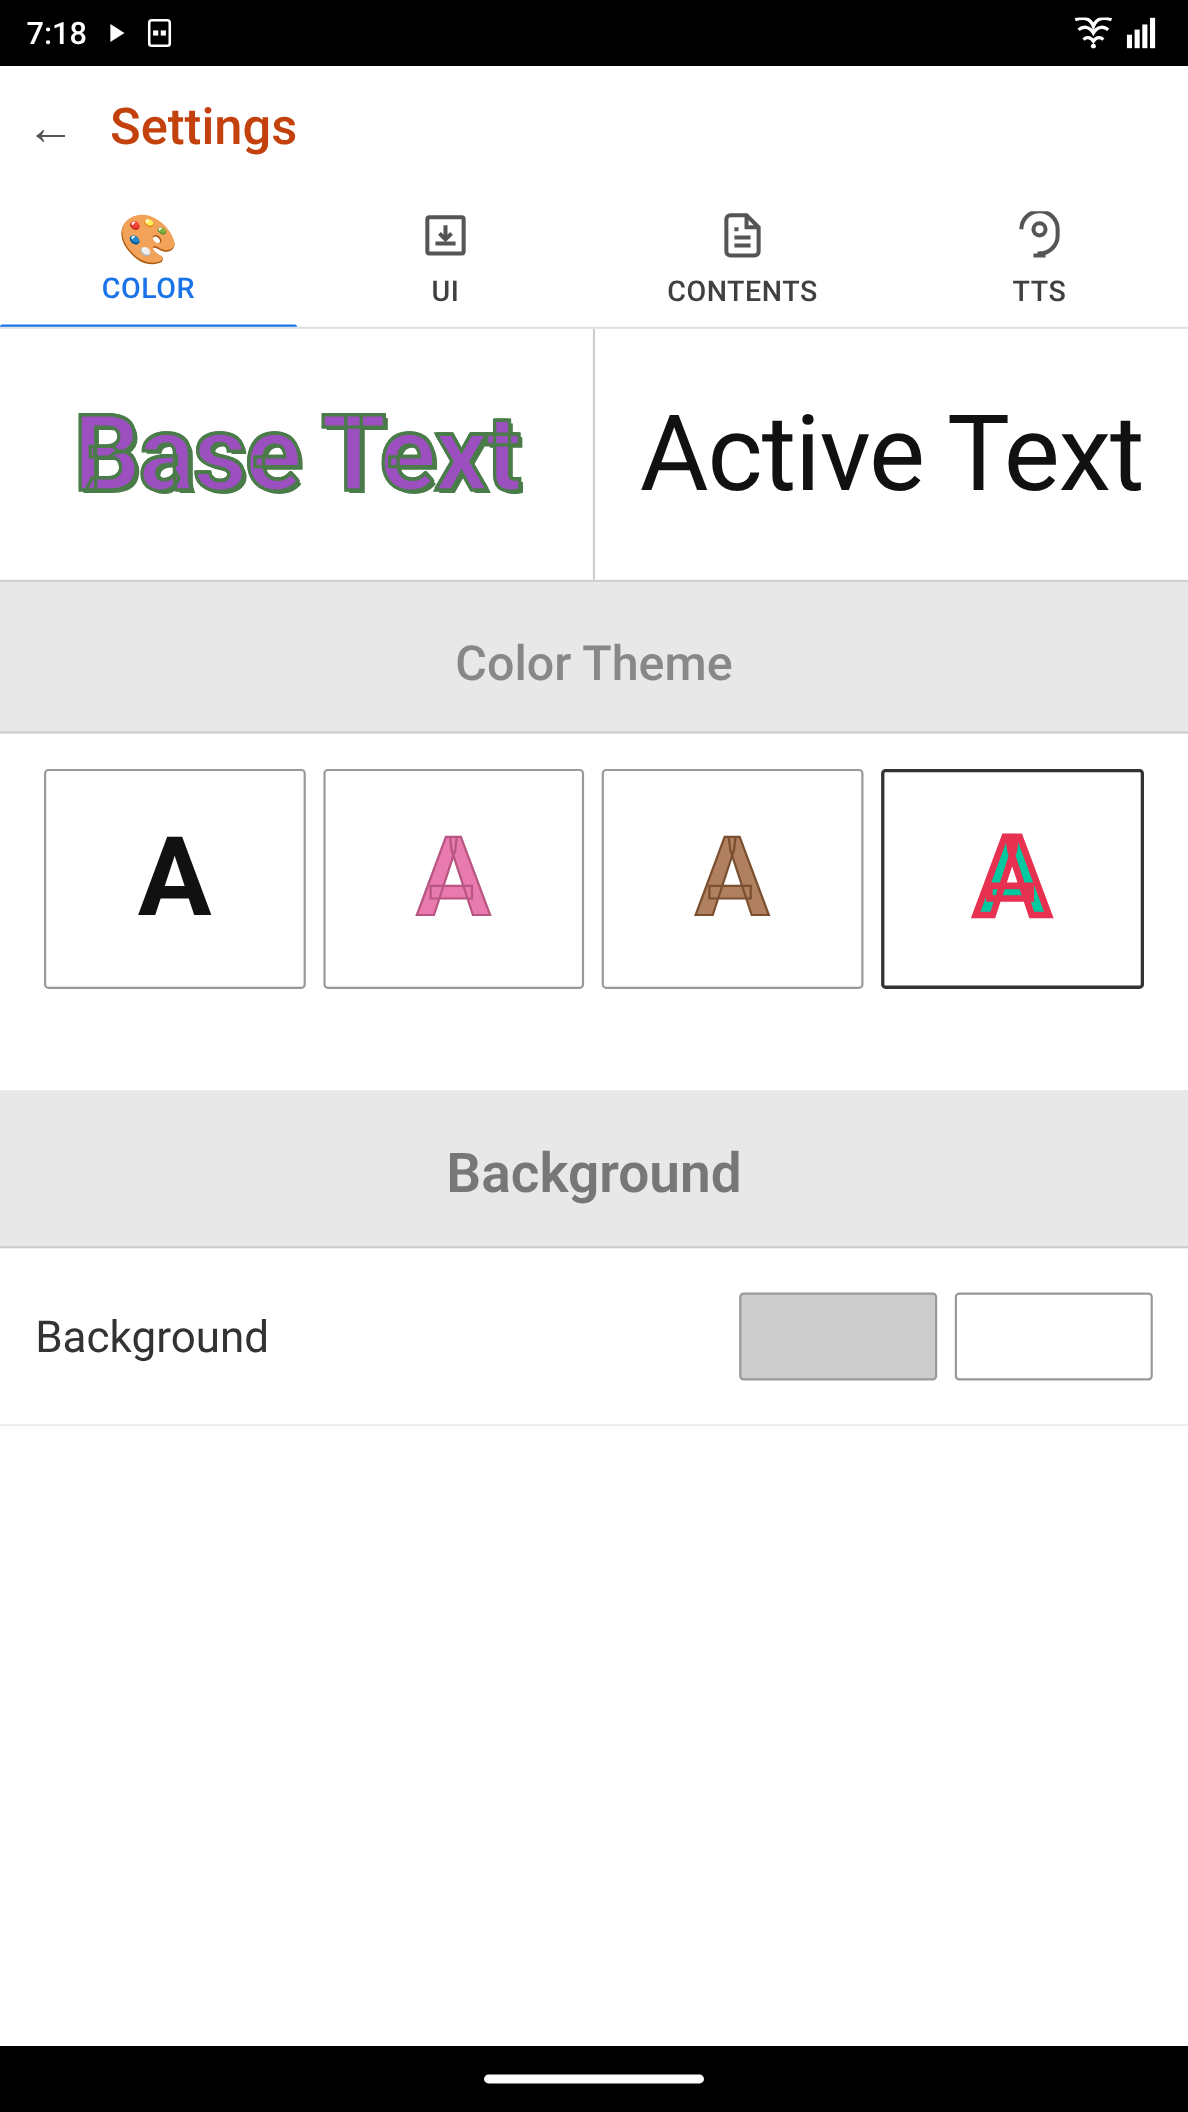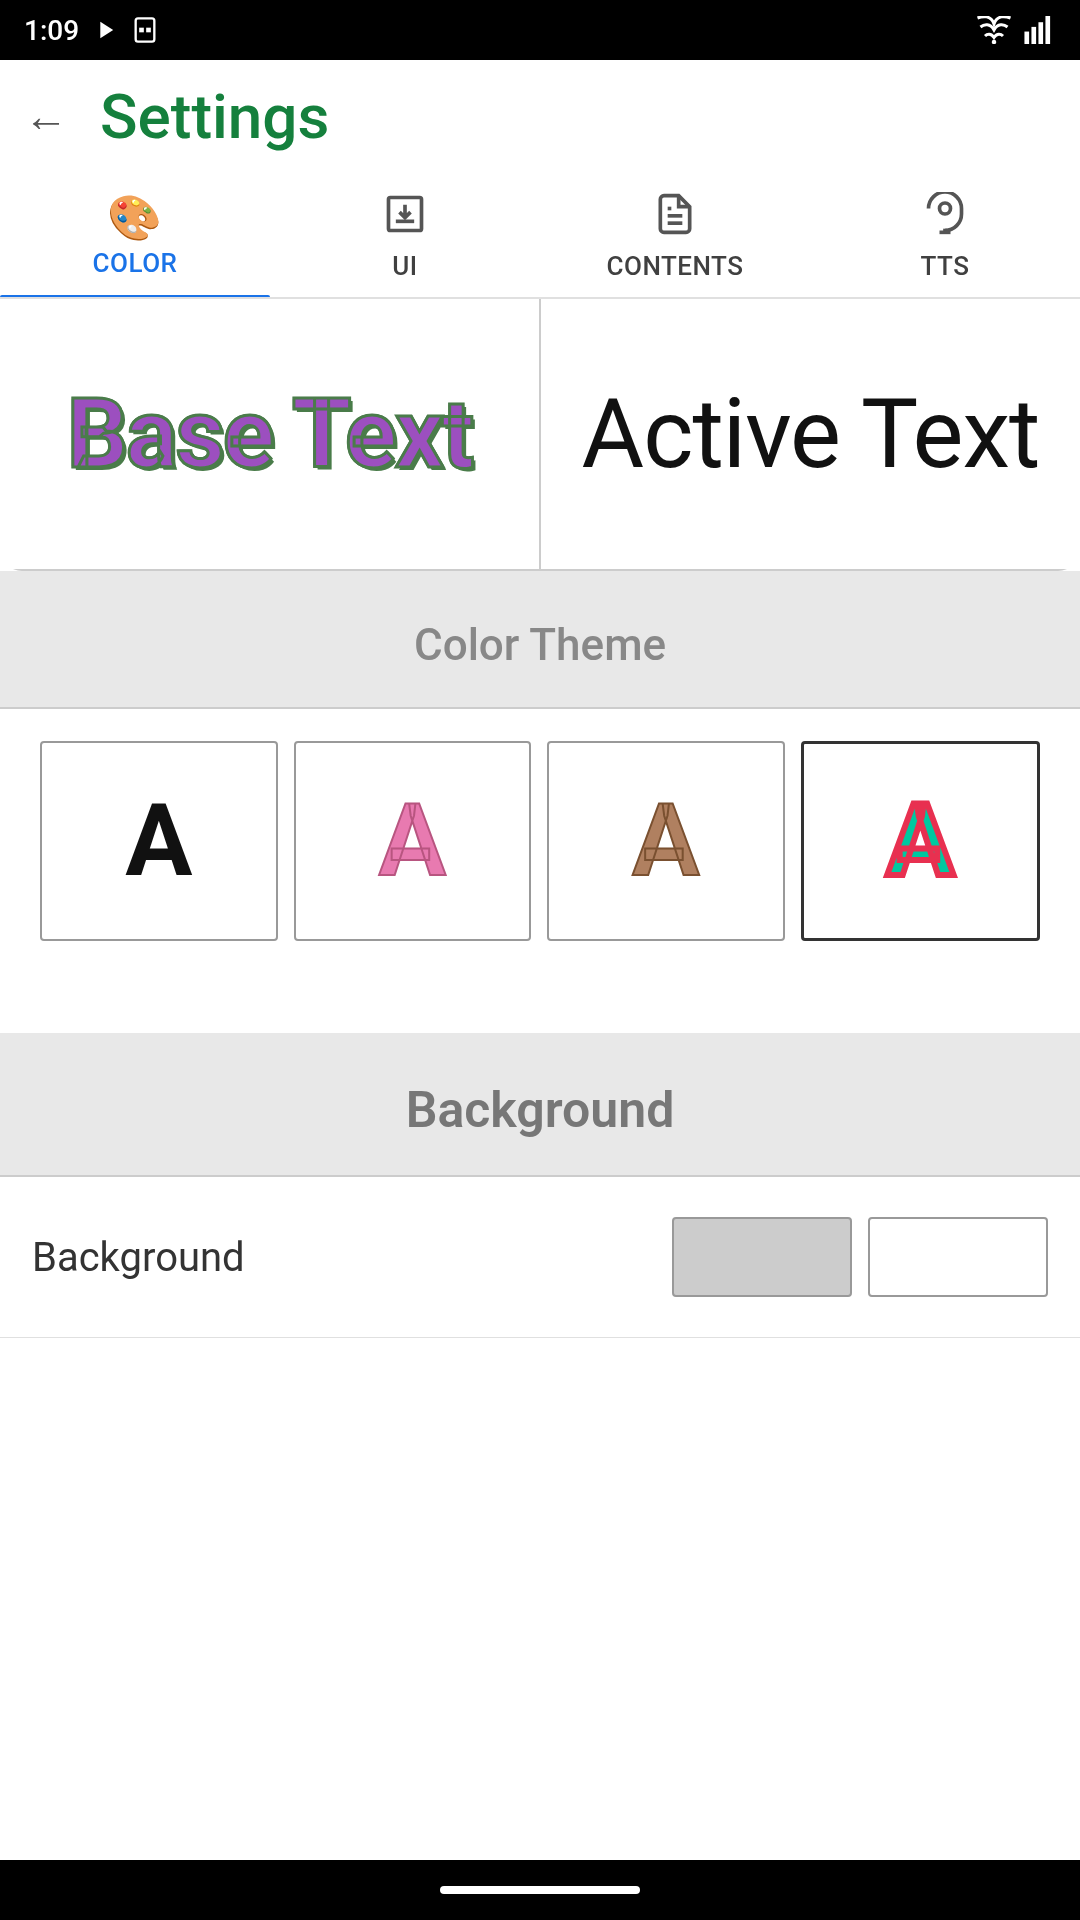--- a/index.html
+++ b/index.html
@@ -40,23 +40,23 @@
       gap: 32px;
     }
     .app-bar-back {
       font-size: 44px;
       color: #555555;
       cursor: pointer;
       display: flex;
       align-items: center;
     }
     .app-bar-title {
-      font-size: 62px;
+      font-size: 46px;
       font-weight: 500;
-      color: #15803d;
+      color: #c2410c;
     }
 
     
     .tab-bar {
       width: 100%;
       display: flex;
       border-bottom: 2px solid #e0e0e0;
       background: #ffffff;
       overflow: hidden;
     }
@@ -95,23 +95,22 @@
       font-size: 26px;
       font-weight: 500;
       color: #404040;
       letter-spacing: 0.5px;
     }
 
     
     .preview-area {
       display: flex;
       width: 100%;
-      height: 272px;
+      height: 230px;
       border-bottom: 2px solid #cccccc;
-      border-radius: 22px;
     }
     .preview-base {
       flex: 1;
       display: flex;
       align-items: center;
       justify-content: center;
       border-right: 2px solid #cccccc;
       background: #ffffff;
       padding: 16px;
     }
@@ -259,21 +258,21 @@
       height: 8px;
       background: #ffffff;
       border-radius: 4px;
     }
   </style>
 </head>
 <body>
 
 <div class="status-bar">
   <div class="status-left">
-    <span>1:09</span>
+    <span>7:18</span>
     <svg width="28" height="28" viewBox="0 0 24 24" fill="white">
         <path d="M8 5v14l11-7z"></path>
       </svg>
     <svg width="28" height="28" viewBox="0 0 24 24" fill="white">
         <rect x="4" y="2" width="16" height="20" rx="2" stroke="white" fill="none" stroke-width="2"></rect>
         <rect x="7" y="10" width="4" height="4" fill="white"></rect>
         <rect x="13" y="10" width="4" height="4" fill="white"></rect>
       </svg>
   </div>
   <div class="status-right">

